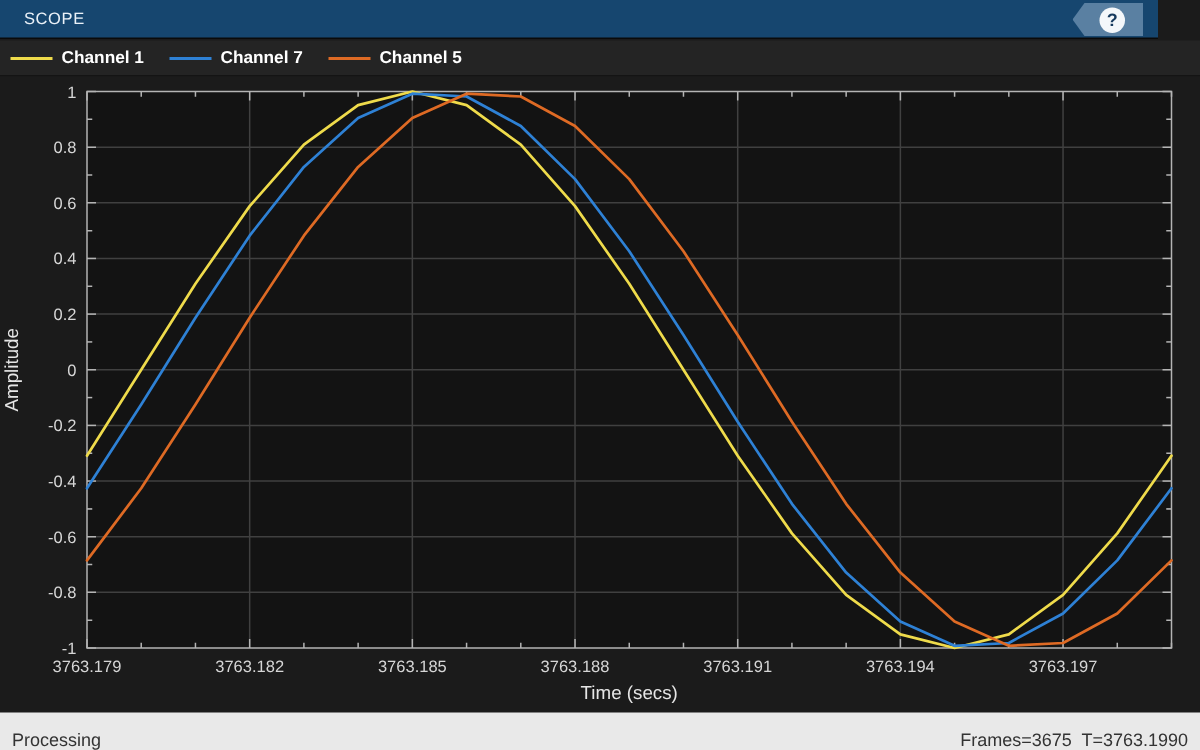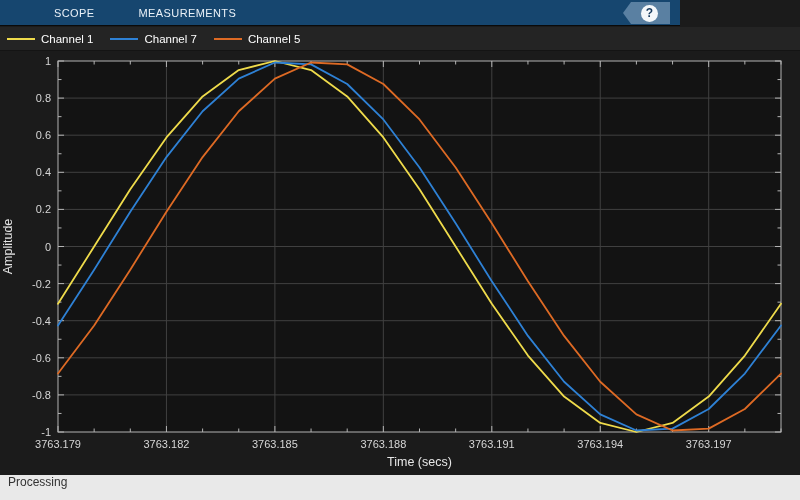--- a/index.html
+++ b/index.html
@@ -10,23 +10,23 @@
     --grid:#404040; --axis-box:#B4B4B4;
     --tick-text:#D6D6D6; --label-text:#E6E6E6;
     --status-bg:#E9E9E9; --status-text:#333333;
   }
   html,body{margin:0;padding:0;background:#000;}
   .window{
     position:relative;width:800px;height:500px;overflow:hidden;
     font-family:"Liberation Sans",sans-serif;background:var(--figure-bg);
   }
   .toolbar{
-    position:absolute;left:0;top:0;width:680px;height:26px;
+    position:absolute;left:0;top:0;width:772px;height:26px;
     background:var(--toolbar-bg);border-bottom:1px solid #0A0A0A;
-    display:flex;align-items:flex-start;padding-left:54px;box-sizing:border-box;
+    display:flex;align-items:flex-start;padding-left:16px;box-sizing:border-box;
   }
   .tab{
     color:var(--toolbar-text);font-size:11px;letter-spacing:.4px;
     line-height:26px;margin-right:44px;cursor:default;white-space:nowrap;
   }
   .help-tag{
     position:absolute;right:10px;top:2px;width:47px;height:22px;
     background:var(--help-tag-bg);
     clip-path:polygon(0 50%,17% 0,100% 0,100% 100%,17% 100%);
     display:flex;align-items:center;justify-content:center;padding-left:6px;box-sizing:border-box;
@@ -35,38 +35,37 @@
     width:17px;height:17px;border-radius:50%;background:var(--help-circle-bg);
     color:var(--help-mark);font-size:12px;font-weight:bold;line-height:17px;text-align:center;
   }
   .legend-bar{
     position:absolute;left:0;top:27px;width:800px;height:24px;
     background:var(--legend-bg);border-bottom:1px solid #141414;
     display:flex;align-items:center;padding-left:7px;box-sizing:border-box;
   }
   .legend-item{display:flex;align-items:center;margin-right:17px;cursor:default;}
   .legend-swatch{width:28px;height:0;border-top-width:2.5px;border-top-style:solid;}
-  .legend-label{color:var(--legend-text);font-size:11.5px;font-weight:normal;margin-left:6px;white-space:nowrap;}
+  .legend-label{color:var(--legend-text);font-size:11.5px;font-weight:bold;margin-left:6px;white-space:nowrap;}
   .figure{position:absolute;left:0;top:52px;width:800px;height:423px;background:var(--figure-bg);}
   .statusbar{
     position:absolute;left:0;top:475px;width:800px;height:25px;background:var(--status-bg);
-    display:flex;align-items:flex-start;justify-content:space-between;
+    display:flex;align-items:flex-end;justify-content:space-between;
     padding:0 8px;box-sizing:border-box;color:var(--status-text);font-size:12px;
   }
   .statusbar span{white-space:pre;}
   svg text{font-family:"Liberation Sans",sans-serif;}
 </style>
 </head>
 <body>
 
 <div class="window">
 
   <div class="toolbar">
     <div class="tab">SCOPE</div>
-    <div class="tab">MEASUREMENTS</div>
     <div class="help-tag">
       <div class="help-circle">?</div>
     </div>
   </div>
 
   <div class="legend-bar" id="legend">
       <div class="legend-item">
         <span class="legend-swatch" style="border-top-color: rgb(239, 219, 75);"></span>
         <span class="legend-label">Channel 1</span>
       </div>
@@ -204,15 +203,16 @@
         <text x="491.79999999013654" y="396" text-anchor="middle" font-size="11px" fill="#D6D6D6">3763.191</text>
         <text x="600.2499999958902" y="396" text-anchor="middle" font-size="11px" fill="#D6D6D6">3763.194</text>
         <text x="708.700000001644" y="396" text-anchor="middle" font-size="11px" fill="#D6D6D6">3763.197</text>
         <text x="419.5" y="414" text-anchor="middle" font-size="12.5px" fill="#E6E6E6">Time (secs)</text>
         <text x="12" y="194.5" text-anchor="middle" font-size="12.5px" fill="#E6E6E6" transform="rotate(-90 12 194.5)">Amplitude</text>
       </svg>
   </div>
 
   <div class="statusbar">
     <span>Processing</span>
+    <span>Frames=3675  T=3763.1990</span>
   </div>
 
 </div>
 
 </body></html>

